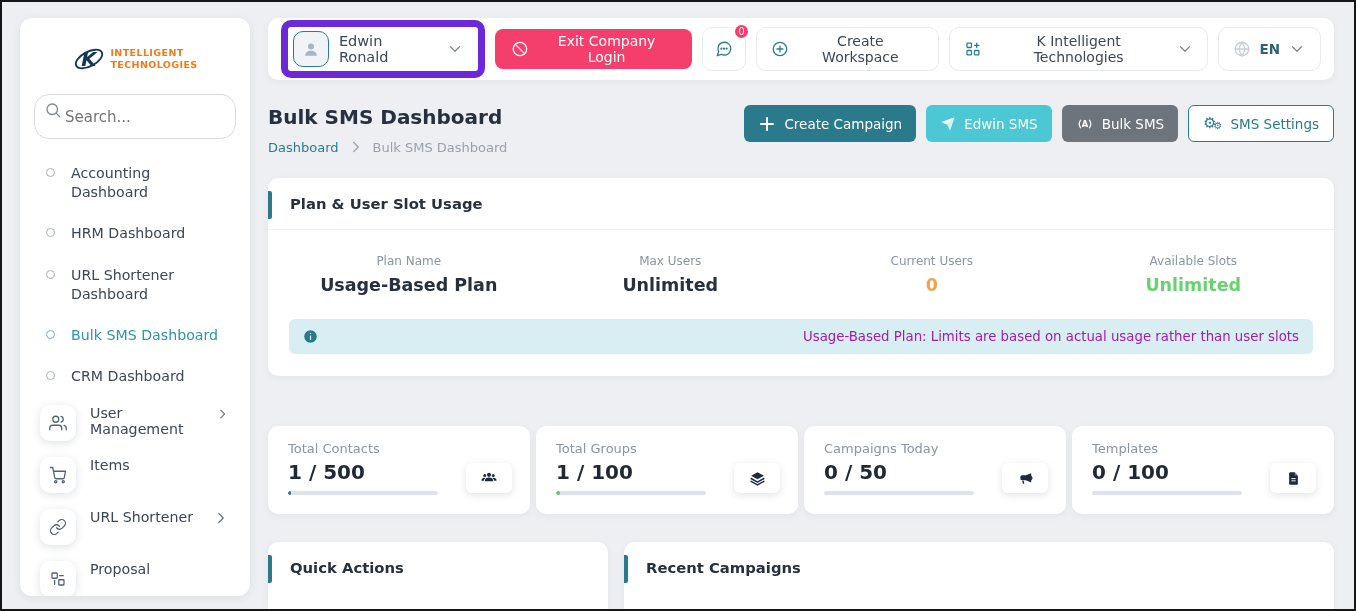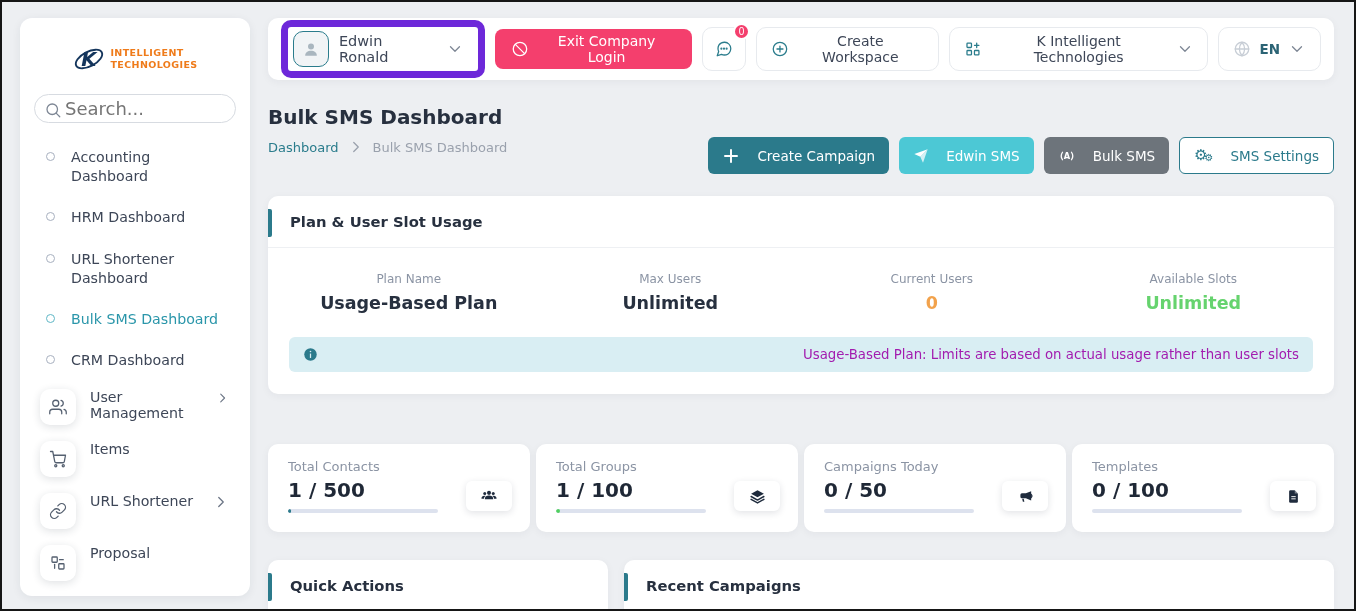--- a/index.html
+++ b/index.html
@@ -9,22 +9,22 @@
 
   
   .sidebar { position: absolute; left: 18px; top: 16px; width: 230px; height: 578px;
              background: #fff; border-radius: 12px; padding: 14px;
              box-shadow: 0 2px 10px rgba(30,40,60,.07); overflow: hidden; }
   .logo { display: flex; align-items: center; justify-content: center; gap: 4px; margin: 10px 0 18px; }
   .logo-text { display: flex; flex-direction: column; color: #ef7b1a; font-weight: bold;
                font-size: 9.5px; letter-spacing: .4px; line-height: 1.25; }
   .search-box { position: relative; margin-bottom: 14px; }
   .search-box svg { position: absolute; left: 10px; top: 7px; color: #7d8694; }
-  .search-box input { width: 100%; height: 29px; border: 1px solid #d7dbe1; border-radius: 15px;
-                      padding: 0 10px 0 30px; font-size: 18px; color: #5a6372; outline: none;
+  .search-box input { width: 100%; height: 45px; border: 1px solid #d7dbe1; border-radius: 15px;
+                      padding: 0 10px 0 30px; font-size: 15px; color: #5a6372; outline: none;
                       font-family: inherit; background: #fff; }
   .nav-dash { display: flex; align-items: flex-start; gap: 16px; padding: 11px 6px 11px 12px;
               font-size: 14.2px; color: #3d4657; cursor: pointer; text-decoration: none; }
   .bullet { flex: 0 0 auto; width: 9px; height: 9px; border: 1.5px solid #a7b0bf; border-radius: 50%;
             margin-top: 4px; }
   .nav-dash.active { color: #2a96aa; }
   .nav-dash.active .bullet { border-color: #5fb7c6; }
   .nav-dash .lbl { line-height: 1.35; }
   .nav-menu { display: flex; align-items: flex-start; gap: 14px; padding: 8px 6px; font-size: 14.2px;
               color: #3d4657; cursor: pointer; text-decoration: none; }
@@ -61,21 +61,21 @@
   .lang-label { color: #2c6475; font-weight: 600; font-size: 13.5px; }
 
   .title-row { margin-top: 25px; display: flex; justify-content: space-between; align-items: flex-start; }
   h1.page-title { font-size: 20px; font-weight: 700; color: #27303f; }
   .breadcrumb { margin-top: 9px; display: flex; align-items: center; gap: 8px; font-size: 13px; }
   .crumb-home { color: #2a7c8c; cursor: pointer; }
   .crumb-cur { color: #9aa1ad; }
   .bc-sep { color: #9aa1ad; }
   .actions { display: flex; gap: 10px; }
   .btn { height: 37px; border-radius: 6px; border: none; padding: 16px 14px; font-size: 13.5px;
-         display: flex; align-items: center; gap: 17px; cursor: pointer; font-family: inherit; margin-top: 32px; }
+         display: flex; align-items: center; gap: 8px; cursor: pointer; font-family: inherit; }
   .btn-dark-teal { background: #2b7a8b; color: #fff; }
   .btn-cyan { background: #4cc8d5; color: #fff; }
   .btn-gray { background: #6d747b; color: #fff; }
   .btn-outline { background: #fff; color: #2b7a8b; border: 1px solid #2b7a8b; }
   .gears { font-size: 15px; line-height: 1; }
   .gears small { font-size: 10px; margin-left: -3px; vertical-align: bottom; }
 
   .card { background: #fff; border-radius: 10px; box-shadow: 0 2px 8px rgba(30,40,60,.05); }
   .card-head { position: relative; padding: 17px 22px; font-size: 14.8px; font-weight: 700;
                color: #27303f; }

